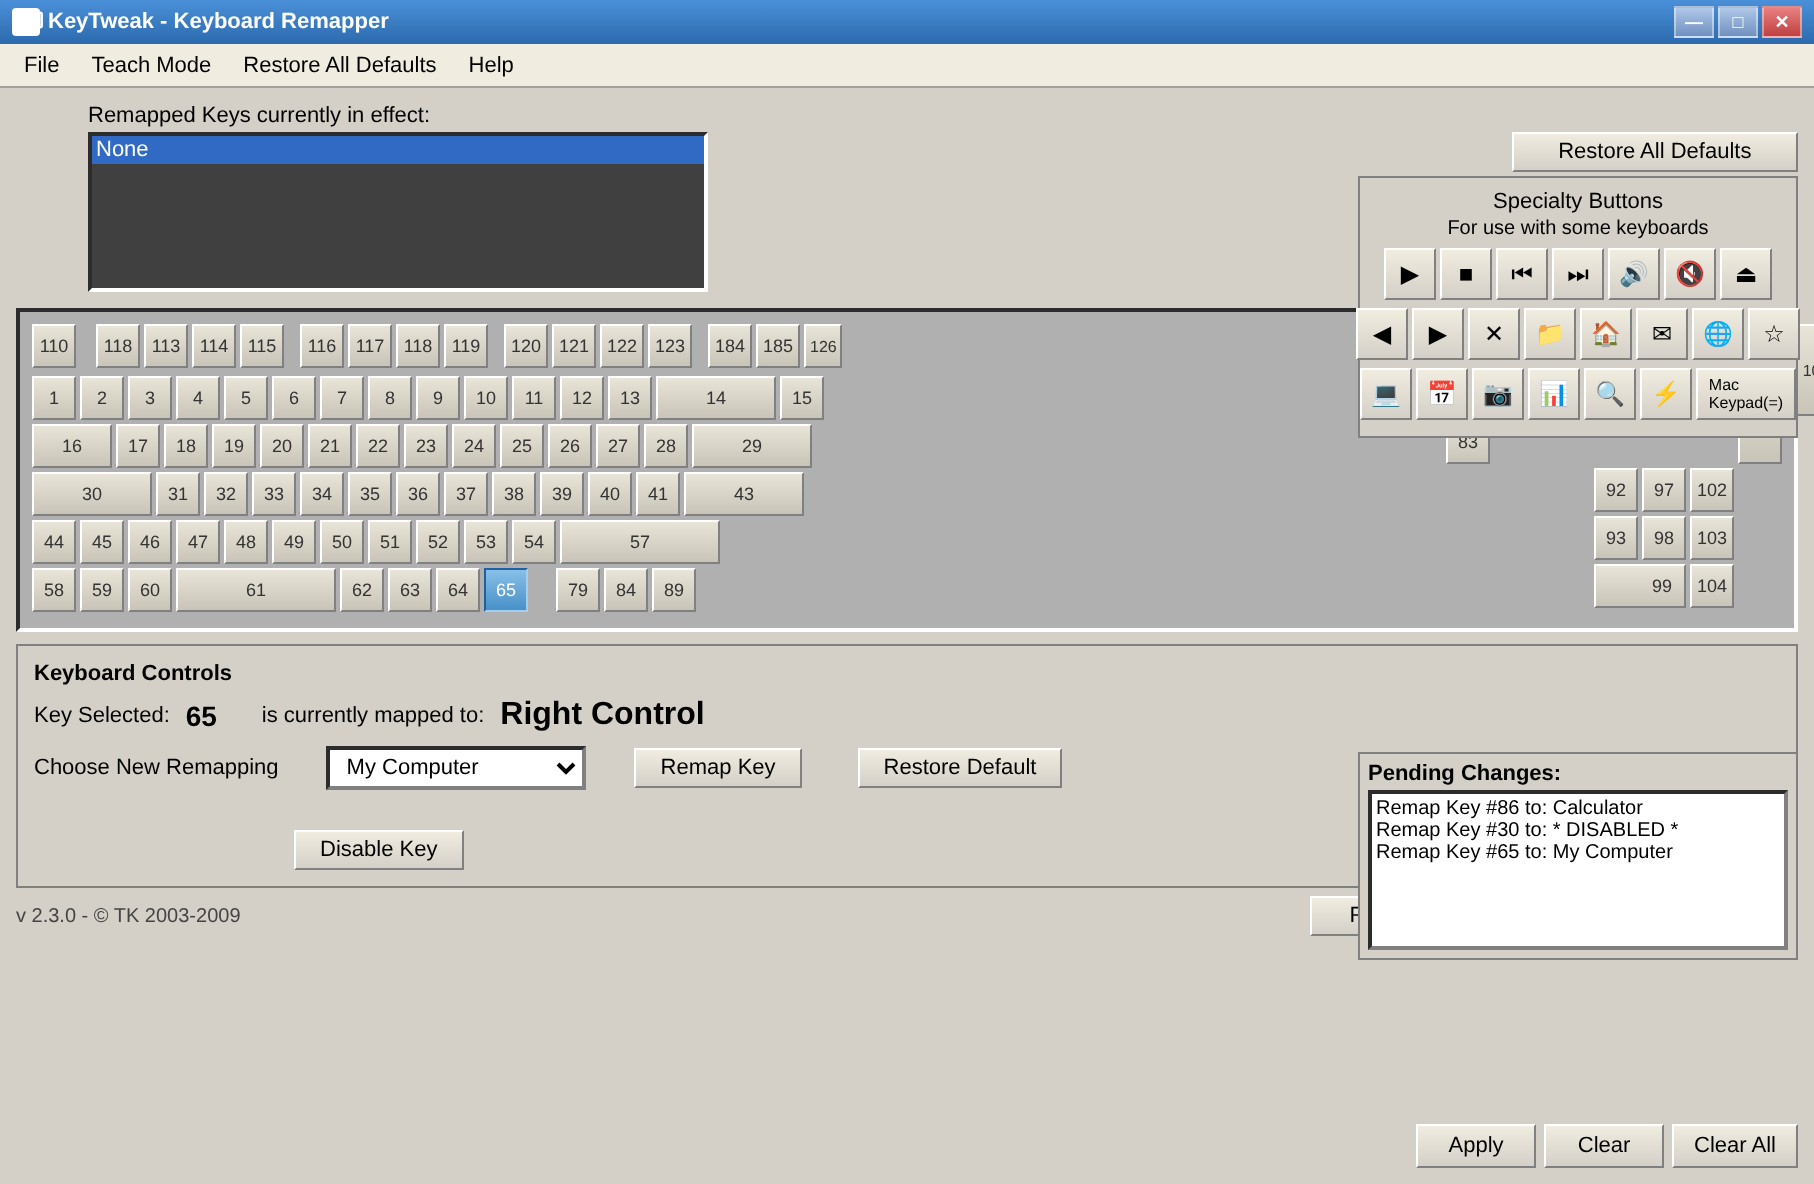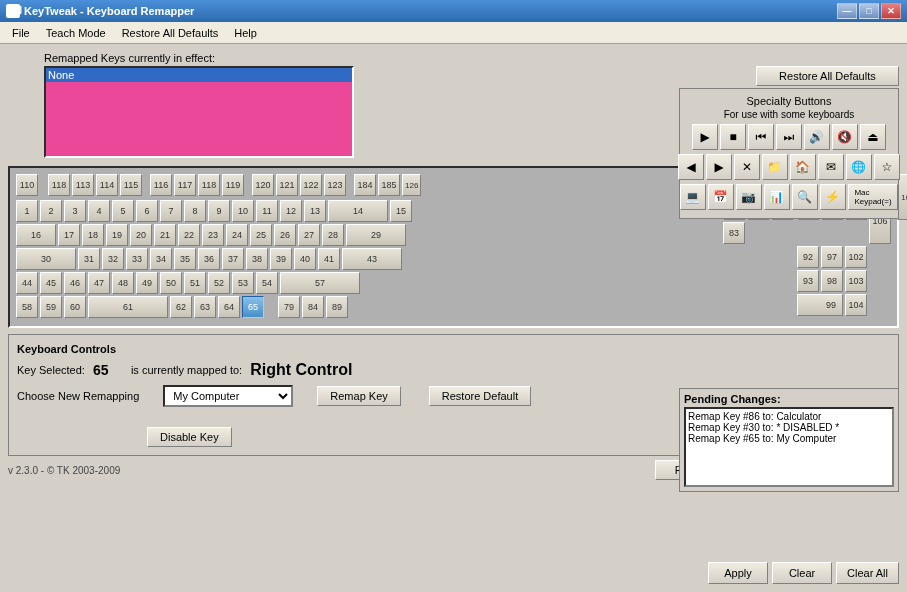--- a/index.html
+++ b/index.html
@@ -85,22 +85,22 @@
 
     .remapped-keys-panel {
       flex: 1;
     }
     .remapped-keys-label {
       font-size: 11px;
       margin-bottom: 2px;
     }
     .remapped-keys-list {
       width: 310px;
-      height: 92px;
-      background: #ec4899;
+      height: 80px;
+      background: #404040;
       border: 2px inset #808080;
       border-color: #808080 #ffffff #ffffff #808080;
       overflow-y: auto;
     }
     .remapped-keys-selected {
       background: #316ac5;
       color: white;
       padding: 1px 2px;
     }
 
@@ -260,21 +260,21 @@
     }
     .teach-buttons {
       display: flex;
       gap: 4px;
     }
 
     
     .pending-panel {
       position: absolute;
       right: 8px;
-      top: 344px;
+      top: 332px;
       width: 220px;
       border: 1px solid #808080;
       background: #d4d0c8;
       padding: 4px;
     }
     .pending-label {
       font-size: 11px;
       font-weight: bold;
       margin-bottom: 2px;
     }

